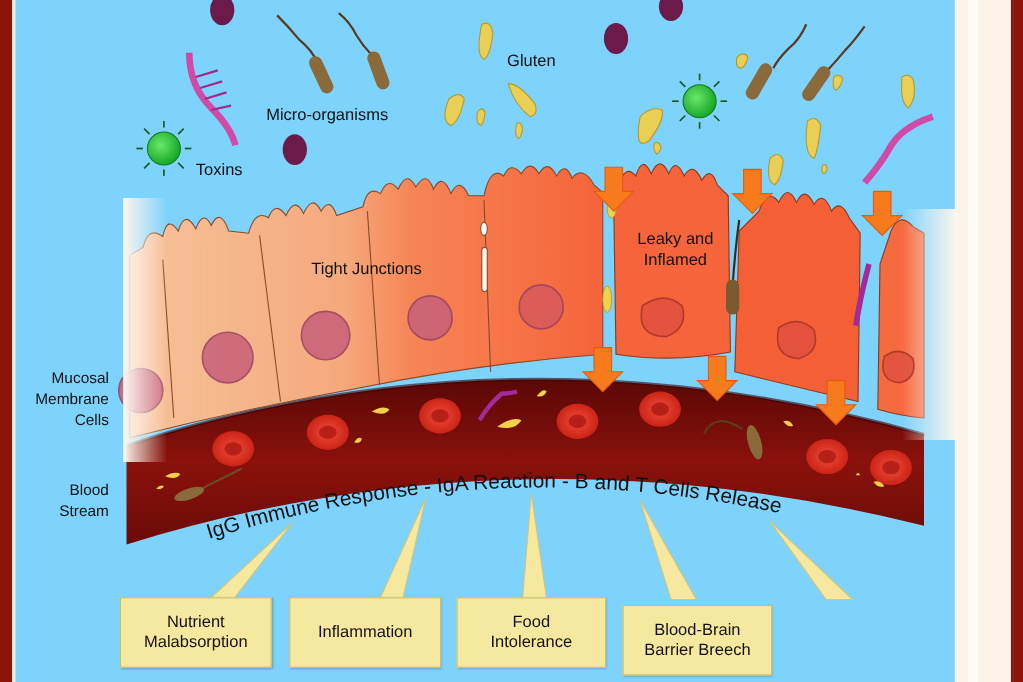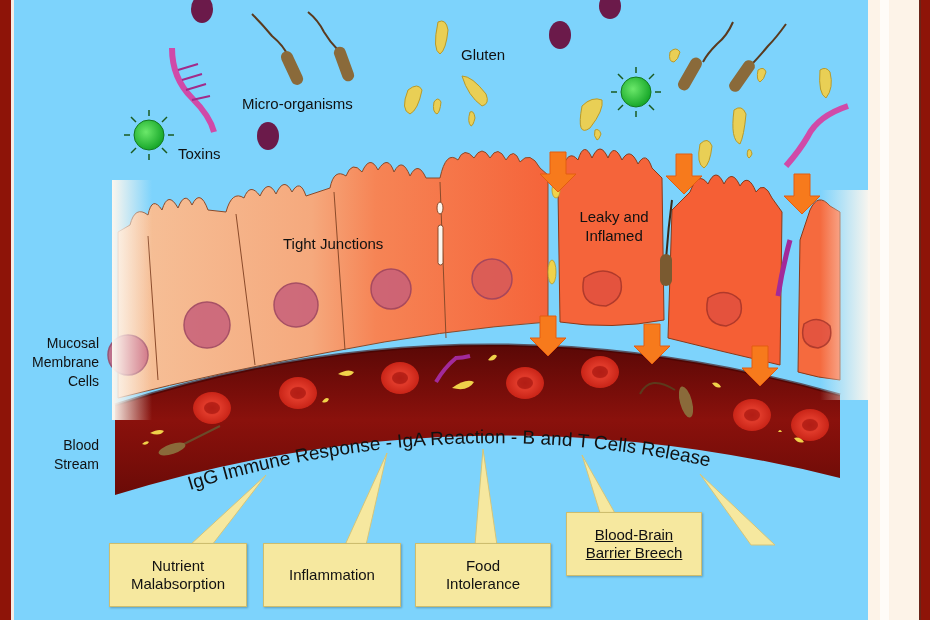--- a/index.html
+++ b/index.html
@@ -272,17 +272,17 @@
     <span>Nutrient
 Malabsorption</span>
   </div>
   <div class="box" style="left:263px;top:543px;width:136px;height:62px;">
     <span>Inflammation</span>
   </div>
   <div class="box" style="left:415px;top:543px;width:134px;height:62px;">
     <span>Food
 Intolerance</span>
   </div>
-  <div class="box" style="left:566px;top:512px;width:134px;height:62px;text-decoration:underline;">
+  <div class="box" style="left:566px;top:550px;width:134px;height:62px;">
     <span>Blood-Brain
 Barrier Breech</span>
   </div>
 </div>
 
 </body></html>

